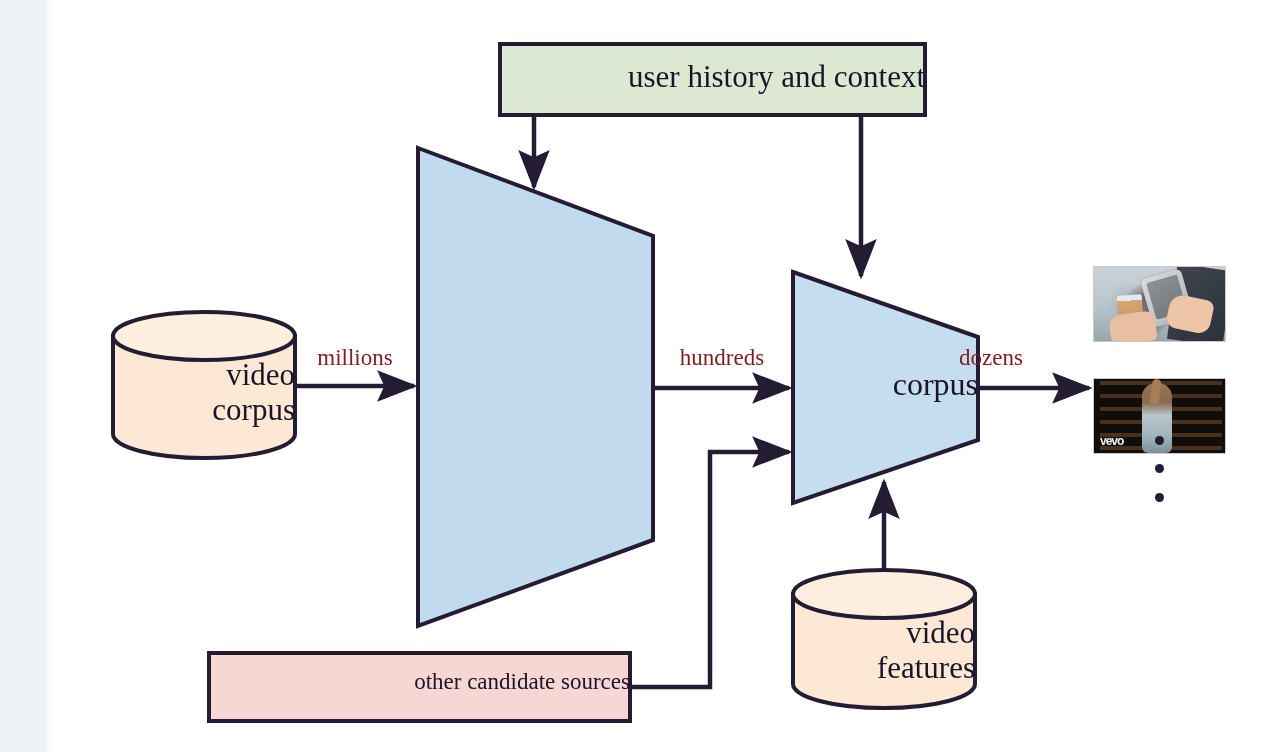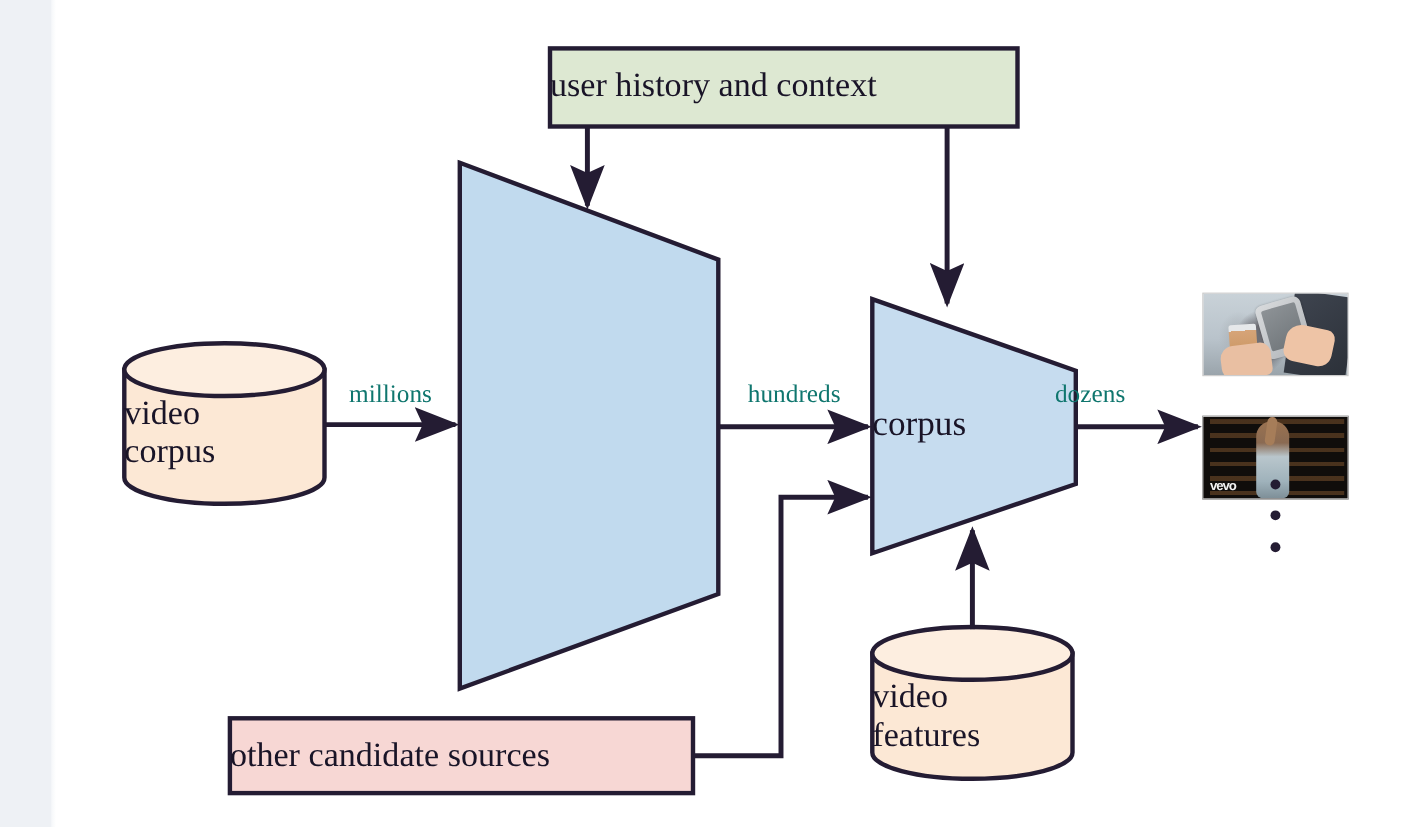--- a/index.html
+++ b/index.html
@@ -28,29 +28,29 @@
     background: linear-gradient(to right, #f6f8fa, #ffffff);
   }
   #canvas {
     position: absolute;
     left: 0; top: 0;
     width: 1286px; height: 752px;
   }
   .node-label {
     position: absolute;
     color: #191427;
-    text-align: left;
+    text-align: right;
     line-height: 1.12;
     white-space: pre-line;
     pointer-events: none;
     -webkit-font-smoothing: antialiased;
   }
   .edge-label {
     position: absolute;
-    color: #0f766e;
+    color: #7f1d1d;
     font-size: 23px;
     text-align: center;
     white-space: nowrap;
   }
   .thumb {
     position: absolute;
     border: 1px solid #c9c9c9;
     overflow: hidden;
   }
   .thumb-a {
@@ -196,21 +196,21 @@
   </svg>
 
   <div class="node-label" style="left:500px; top:60px; width:425px; font-size:31px;">user history and context</div>
 
   <div class="node-label" style="left:113px; top:358px; width:182px; font-size:31px;">video
 corpus</div>
 
 
   <div class="node-label" style="left:793px; top:367px; width:185px; font-size:32px;">corpus</div>
 
-  <div class="node-label" style="left:209px; top:669px; width:421px; font-size:31px;">other candidate sources</div>
+  <div class="node-label" style="left:209px; top:669px; width:421px; font-size:23px;">other candidate sources</div>
 
   <div class="node-label" style="left:793px; top:616px; width:182px; font-size:31px;">video
 features</div>
 
   <div class="edge-label" style="left:297px; top:345px; width:116px;">millions</div>
 
   <div class="edge-label" style="left:655px; top:345px; width:134px;">hundreds</div>
 
   <div class="edge-label" style="left:938px; top:345px; width:106px;">dozens</div>
 

